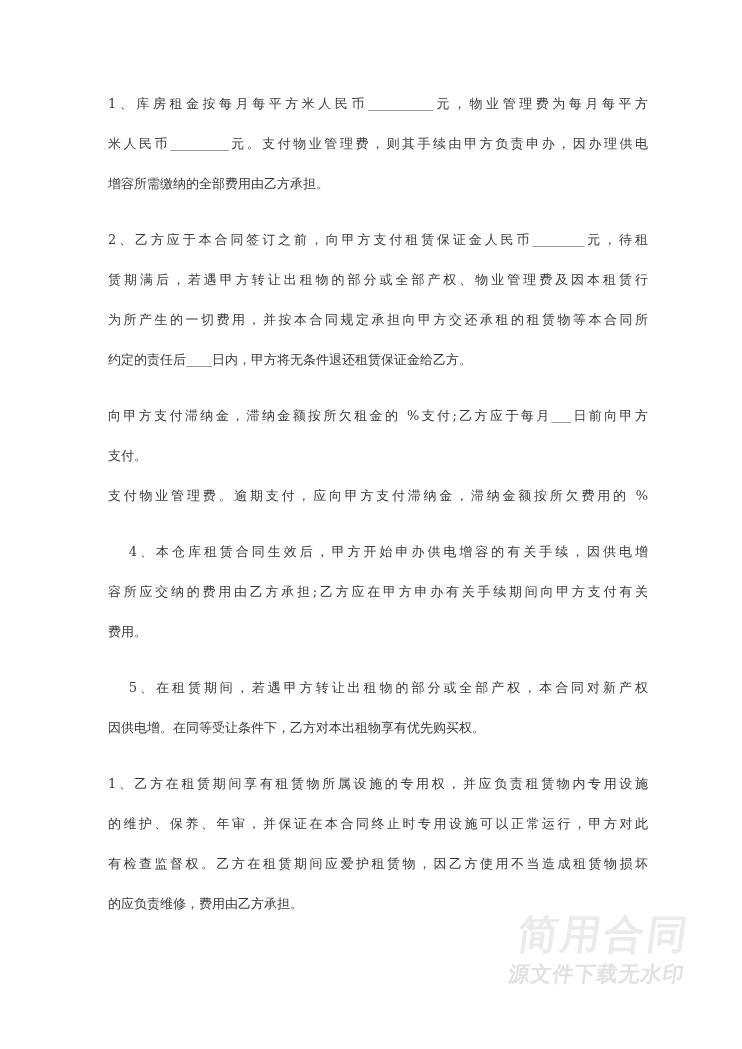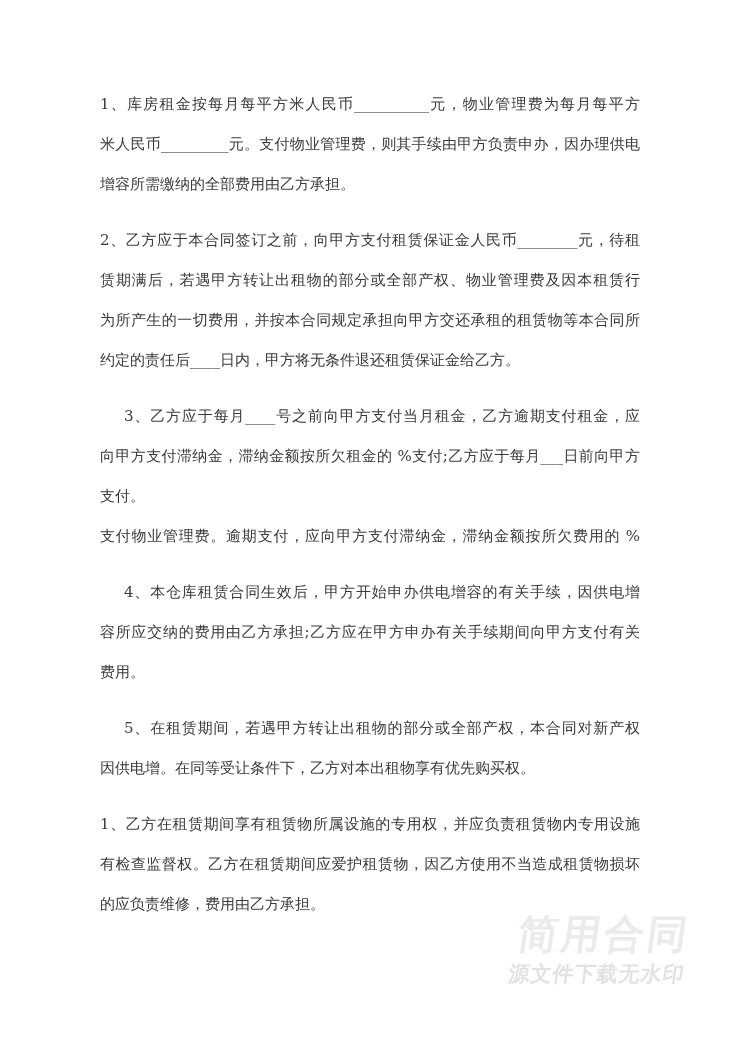--- a/index.html
+++ b/index.html
@@ -16,23 +16,23 @@
     color: #3a3a3a;
   }
   .page {
     position: absolute;
     inset: 0;
     background: #ffffff;
   }
   .content {
     position: absolute;
     top: 84px;
-    left: 100px;
+    left: 108px;
     width: 540px;
-    font-size: 15px;
+    font-size: 13px;
   }
   .para {
     margin: 0 0 16px 0;
   }
   .line {
     line-height: 40px;
     height: 40px;
     white-space: nowrap;
     text-align: justify;
     text-align-last: justify;
@@ -83,39 +83,39 @@
     </div>
 
     <div class="para">
       <div class="line">2、乙方应于本合同签订之前，向甲方支付租赁保证金人民币________元，待租</div>
       <div class="line">赁期满后，若遇甲方转让出租物的部分或全部产权、物业管理费及因本租赁行</div>
       <div class="line">为所产生的一切费用，并按本合同规定承担向甲方交还承租的租赁物等本合同所</div>
       <div class="line last">约定的责任后____日内，甲方将无条件退还租赁保证金给乙方。</div>
     </div>
 
     <div class="para">
-      <div class="line ind">3、乙方应于每月____号之前向甲方支付当月租金，乙方逾期支付租金，应</div>
       <div class="line">向甲方支付滞纳金，滞纳金额按所欠租金的 %支付;乙方应于每月___日前向甲方</div>
       <div class="line last">支付。</div>
       <div class="line">支付物业管理费。逾期支付，应向甲方支付滞纳金，滞纳金额按所欠费用的 %</div>
     </div>
 
     <div class="para">
       <div class="line ind">4、本仓库租赁合同生效后，甲方开始申办供电增容的有关手续，因供电增</div>
       <div class="line">容所应交纳的费用由乙方承担;乙方应在甲方申办有关手续期间向甲方支付有关</div>
       <div class="line last">费用。</div>
     </div>
 
     <div class="para">
       <div class="line ind">5、在租赁期间，若遇甲方转让出租物的部分或全部产权，本合同对新产权</div>
       <div class="line last">因供电增。在同等受让条件下，乙方对本出租物享有优先购买权。</div>
     </div>
 
     <div class="para">
       <div class="line">1、乙方在租赁期间享有租赁物所属设施的专用权，并应负责租赁物内专用设施</div>
+      <div class="line">的维护、保养、年审，并保证在本合同终止时专用设施可以正常运行，甲方对此</div>
       <div class="line">有检查监督权。乙方在租赁期间应爱护租赁物，因乙方使用不当造成租赁物损坏</div>
       <div class="line last">的应负责维修，费用由乙方承担。</div>
     </div>
 
   </div>
 
   <div class="watermark">
     <div class="watermark-title">简用合同</div>
     <div class="watermark-subtitle">源文件下载无水印</div>
   </div>

